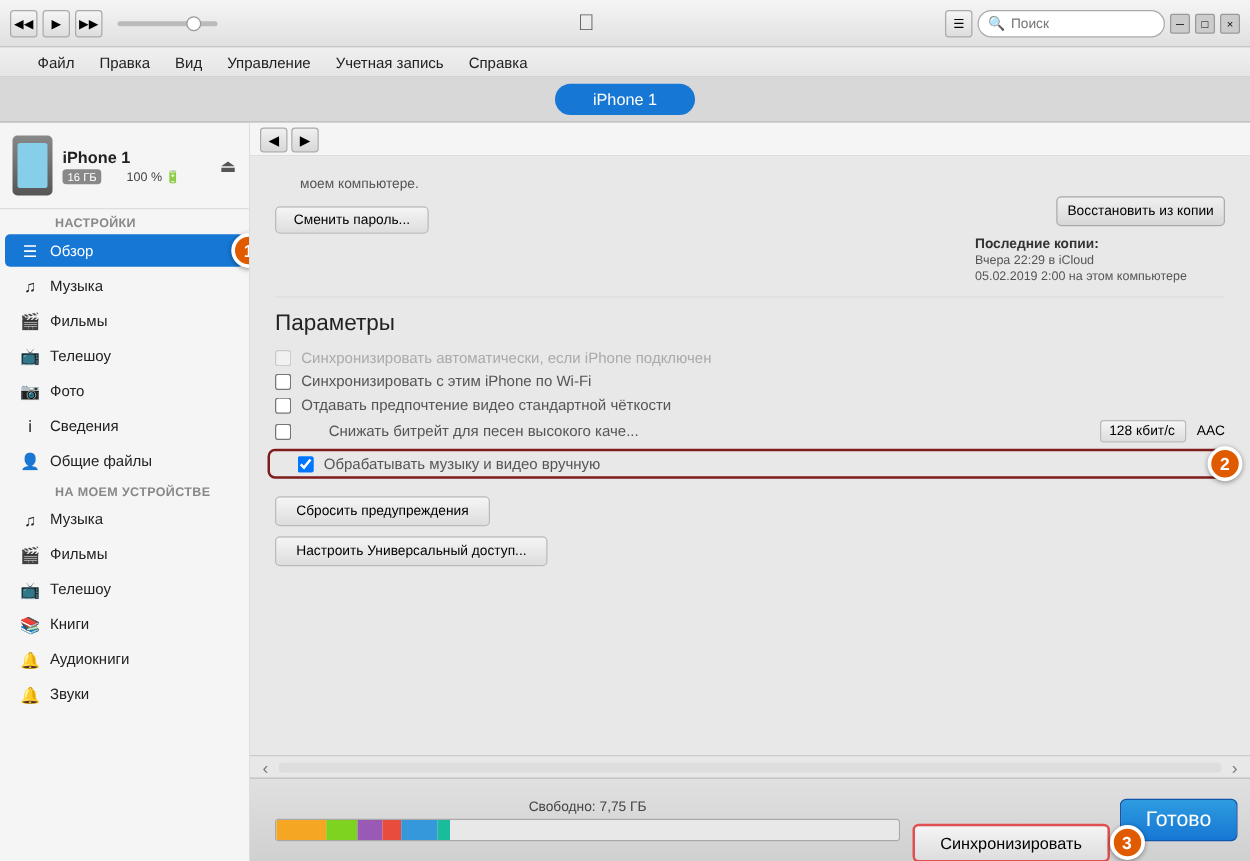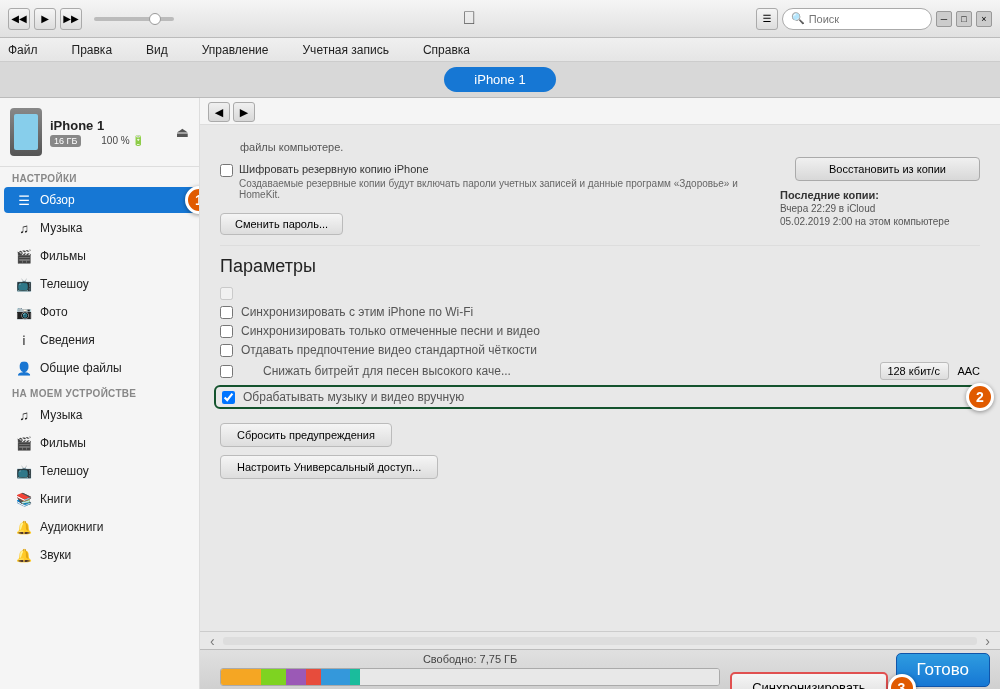--- a/index.html
+++ b/index.html
@@ -95,22 +95,22 @@
       top: -4px;
       left: 55px;
     }
     
     .menubar {
       background: linear-gradient(to bottom, #f0f0f0, #e5e5e5);
       border-bottom: 1px solid #ccc;
       height: 24px;
       display: flex;
       align-items: center;
-      padding: 0 0;
-      gap: 18px;
+      padding: 0 22px;
+      gap: 4px;
     }
     .menu-item {
       padding: 2px 8px;
       font-size: 12px;
       cursor: pointer;
       border-radius: 3px;
       color: #222;
     }
     
     .tabs-bar {
@@ -179,20 +179,21 @@
     }
     .battery-info { font-size: 10px; color: #444; }
     .eject-btn { font-size: 14px; color: #555; cursor: pointer; }
     .section-header {
       font-size: 10px;
       font-weight: bold;
       color: #888;
       padding: 6px 12px 2px;
       text-transform: uppercase;
       letter-spacing: 0.3px;
+      margin-left: 32px;
     }
     .nav-item {
       display: flex;
       align-items: center;
       gap: 8px;
       padding: 5px 12px;
       font-size: 12px;
       color: #222;
       cursor: pointer;
       border-radius: 4px;
@@ -244,21 +245,21 @@
       padding: 4px 14px;
       font-size: 11px;
       cursor: pointer;
       margin-top: 8px;
     }
     .restore-section { min-width: 200px; text-align: right; }
     .btn-restore {
       background: linear-gradient(to bottom, #f0f0f0, #d8d8d8);
       border: 1px solid #aaa;
       border-radius: 4px;
-      padding: 5px 33px;
+      padding: 5px 8px;
       font-size: 11px;
       cursor: pointer;
       display: inline-block;
       margin-bottom: 8px;
     }
     .last-copies { font-size: 11px; color: #333; text-align: left; }
     .last-copies .title { font-weight: bold; }
     .last-copies .entry { font-size: 10px; color: #555; margin-top: 2px; }
     
     .params-section { margin-top: 6px; }
@@ -266,23 +267,23 @@
     .param-row {
       display: flex;
       align-items: center;
       gap: 8px;
       margin: 5px 0;
     }
     .param-row input[type=checkbox] { }
     .param-label { font-size: 12px; color: #555; }
     .param-label.disabled { color: #aaa; }
     .param-row.highlighted {
-      border: 2px solid #14532d;
+      border: 2px solid #7f1d1d;
       border-radius: 6px;
-      padding: 3px 6px;
+      padding: 3px 22px;
       margin: 3px -6px;
     }
     .bitrate-select {
       margin-left: auto;
       display: flex;
       align-items: center;
       gap: 4px;
     }
     .dropdown-mini {
       background: linear-gradient(to bottom, #f5f5f5, #ddd);
@@ -300,21 +301,21 @@
       border: 1px solid #bbb;
       border-radius: 4px;
       padding: 5px 16px;
       font-size: 11px;
       cursor: pointer;
       margin: 4px 0;
       text-align: right;
     }
     
     .bottom-bar {
-      height: 40px;
+      height: 67px;
       background: linear-gradient(to bottom, #e0e0e0, #d0d0d0);
       border-top: 1px solid #bbb;
       display: flex;
       align-items: center;
       padding: 0 10px;
     }
     .storage-bar-container {
       flex: 1;
       margin: 0 10px;
     }
@@ -526,59 +527,49 @@
     <div class="content-top-bar">
       <div class="nav-arrows">
         <div class="arrow-btn">◀</div>
         <div class="arrow-btn">▶</div>
       </div>
     </div>
 
     <div class="content-scroll">
       <div class="content-inner">
 
-        <p class="top-text">файлы компьютере.</p>
+        <p class="top-text">моем компьютере.</p>
 
         <div class="top-section">
           <div class="backup-section">
-            <div class="checkbox-row">
-              <input type="checkbox" style="">
-              <div>
-                <div class="checkbox-label">Шифровать резервную копию iPhone</div>
-                <div class="checkbox-sublabel">Создаваемые резервные копии будут включать пароли учетных записей и данные программ «Здоровье» и HomeKit.</div>
-              </div>
-            </div>
             <button class="btn-small">Сменить пароль...</button>
           </div>
           <div class="restore-section">
             <button class="btn-restore">Восстановить из копии</button>
             <div class="last-copies">
               <div class="title">Последние копии:</div>
               <div class="entry">Вчера 22:29 в iCloud</div>
               <div class="entry">05.02.2019 2:00 на этом компьютере</div>
             </div>
           </div>
         </div>
 
         <div class="params-section">
           <h2>Параметры</h2>
 
           <div class="param-row">
             <input type="checkbox" disabled="" style="">
+            <span class="param-label disabled">Синхронизировать автоматически, если iPhone подключен</span>
           </div>
 
           <div class="param-row">
             <input type="checkbox" style="">
             <span class="param-label">Синхронизировать с этим iPhone по Wi-Fi</span>
           </div>
 
-          <div class="param-row">
-            <input type="checkbox" style="">
-            <span class="param-label">Синхронизировать только отмеченные песни и видео</span>
-          </div>
 
           <div class="param-row">
             <input type="checkbox" style="">
             <span class="param-label">Отдавать предпочтение видео стандартной чёткости</span>
           </div>
 
           <div class="param-row" style="display:flex;align-items:center;gap:30px;">
             <input type="checkbox" style="">
             <span class="param-label">Снижать битрейт для песен высокого каче...</span>
             <div class="bitrate-select">

